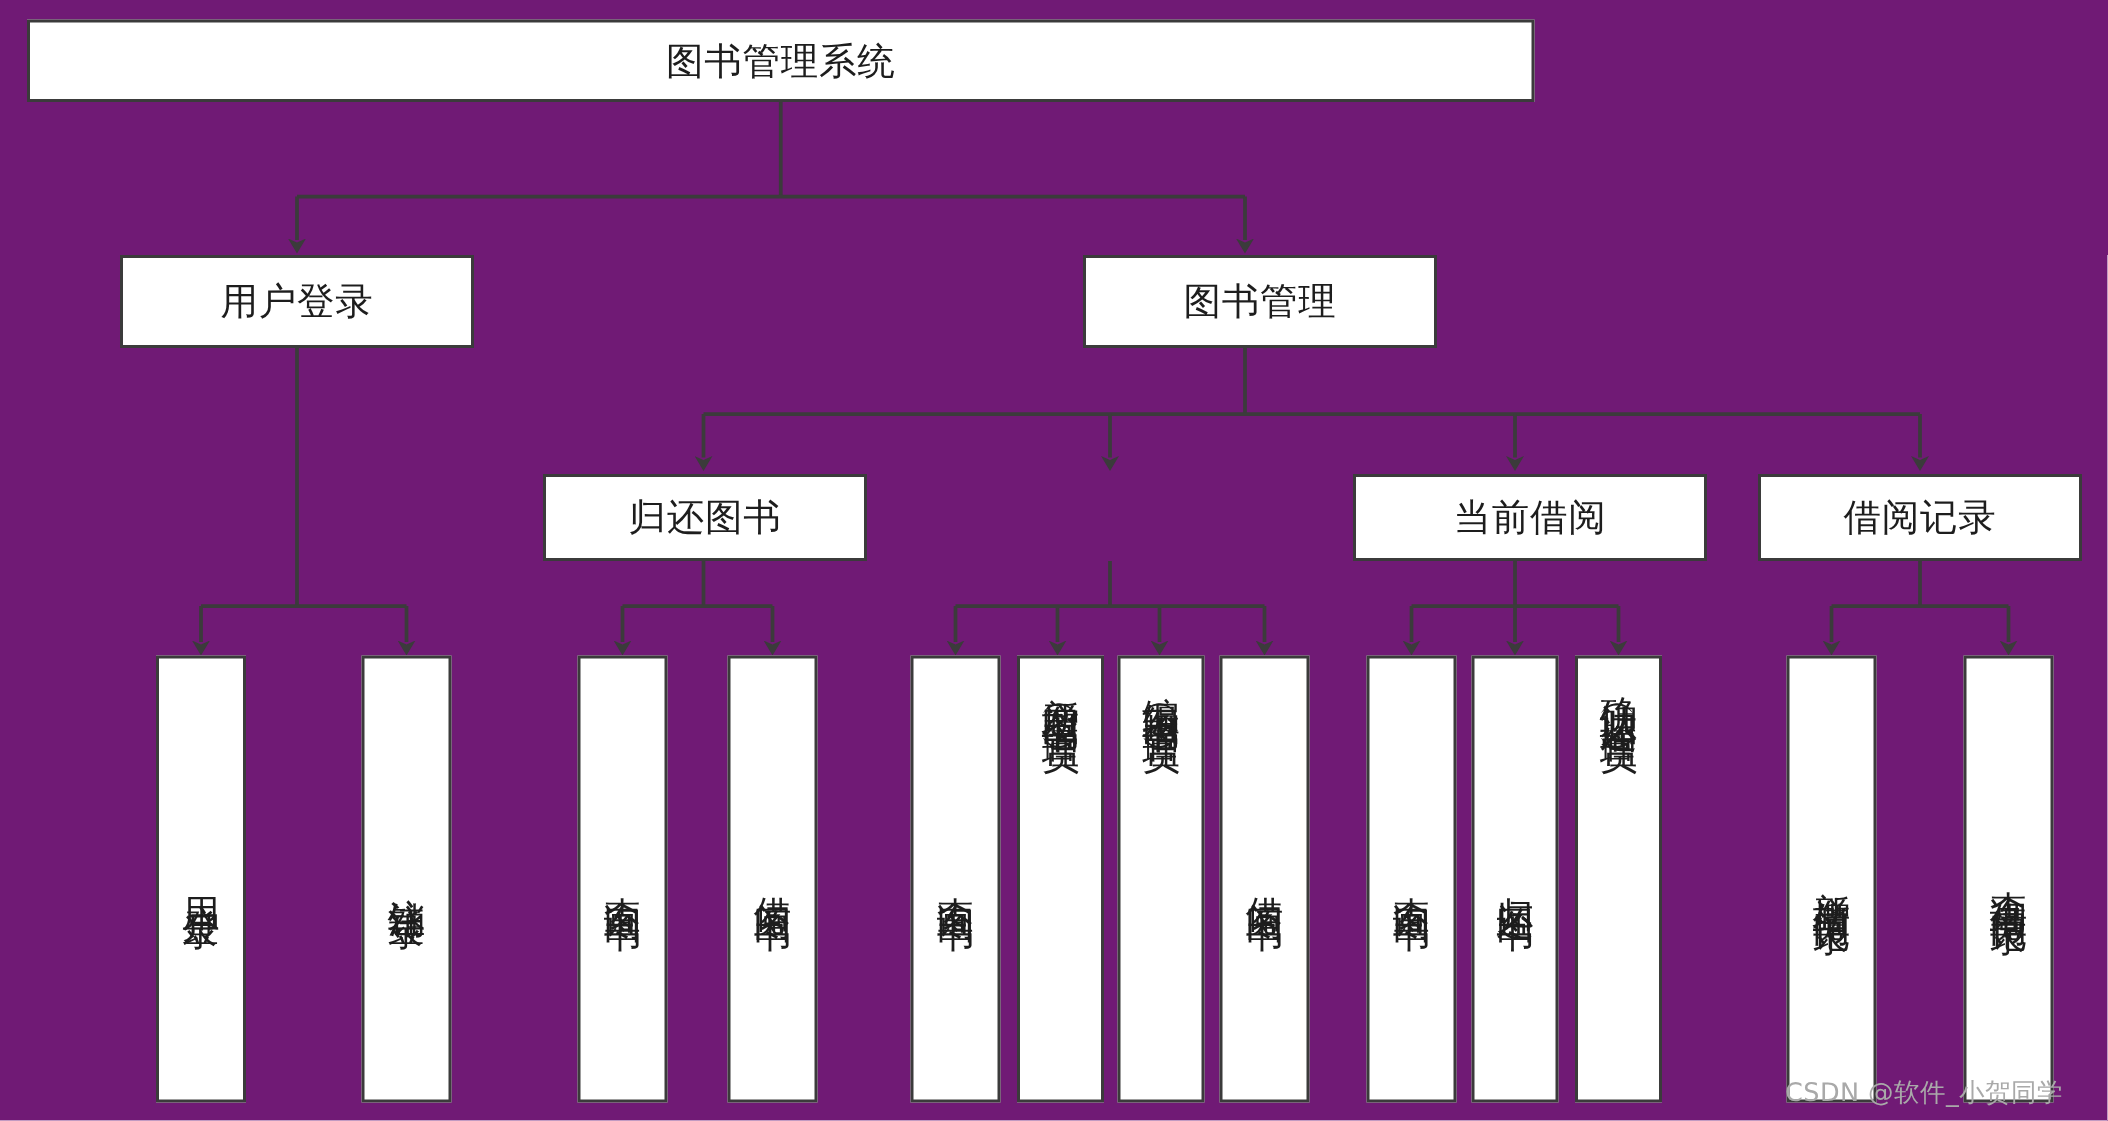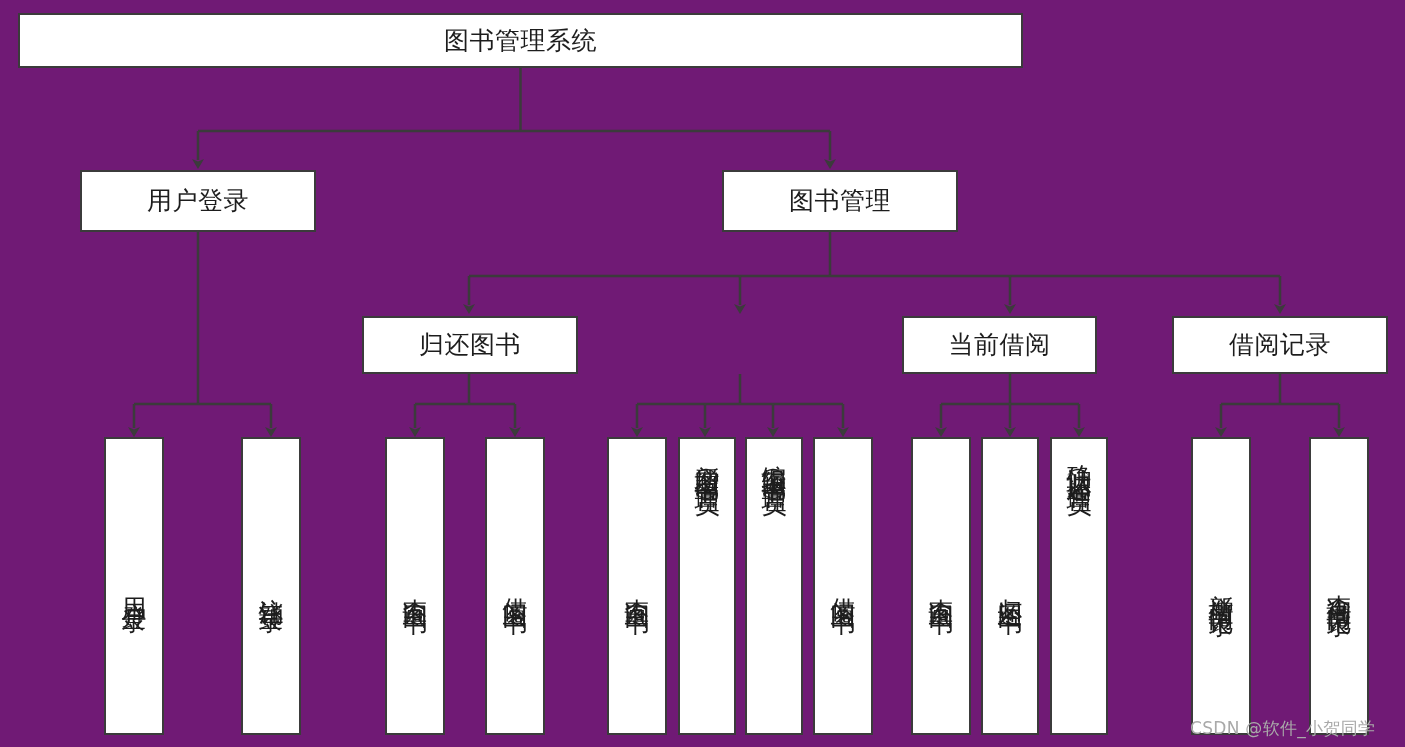--- a/index.html
+++ b/index.html
@@ -141,21 +141,21 @@
 
   <div class="node horiz" style="left:711px; top:170px; width:236px; height:62px;margin-left:11px;">
     <span class="label">图书管理</span>
   </div>
 
   <div class="node horiz" style="left:362px; top:316px; width:216px; height:58px;">
     <span class="label">归还图书</span>
   </div>
 
 
-  <div class="node horiz" style="left:902px; top:316px; width:195px; height:58px;">
+  <div class="node horiz" style="left:902px; top:316px; width:236px; height:58px;">
     <span class="label">当前借阅</span>
   </div>
 
   <div class="node horiz" style="left:1172px; top:316px; width:216px; height:58px;">
     <span class="label">借阅记录</span>
   </div>
 
   <div class="node vert centered" style="left:104px; top:437px; width:60px; height:298px;">
     <span class="label">用户登录</span>
   </div>

